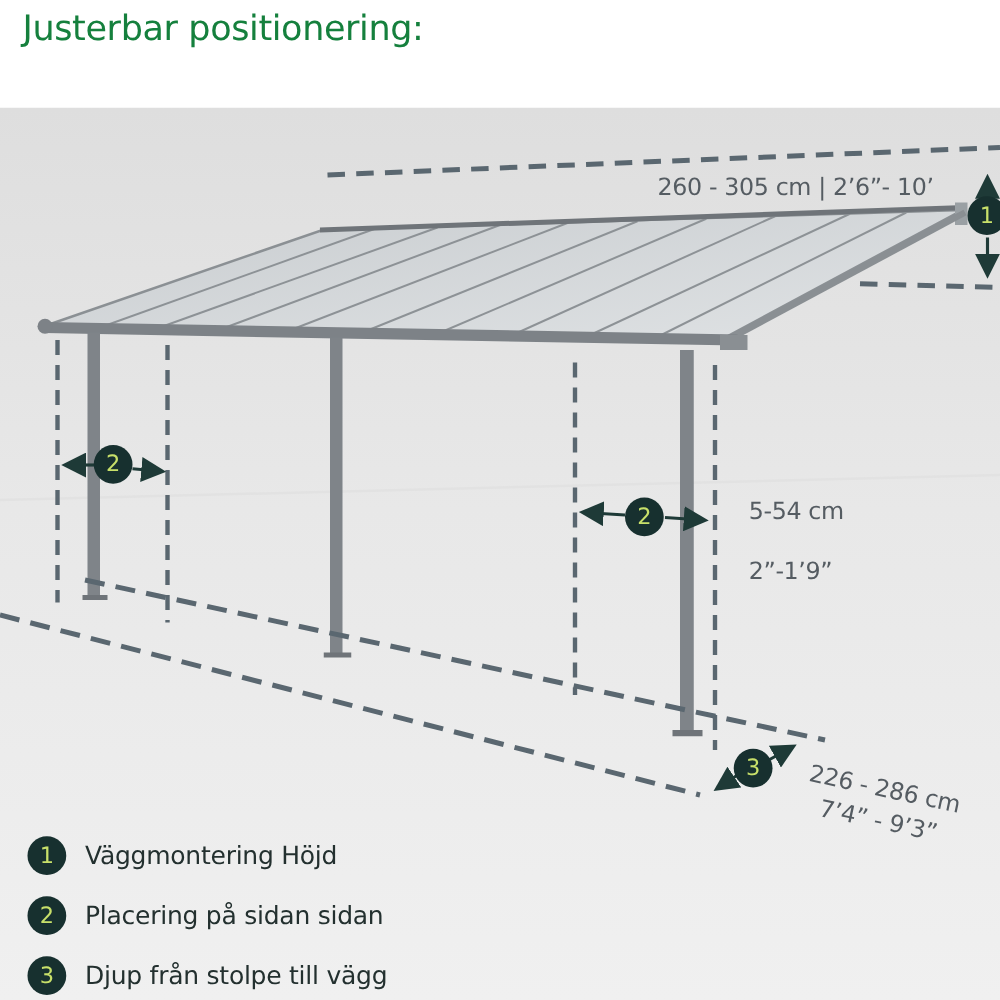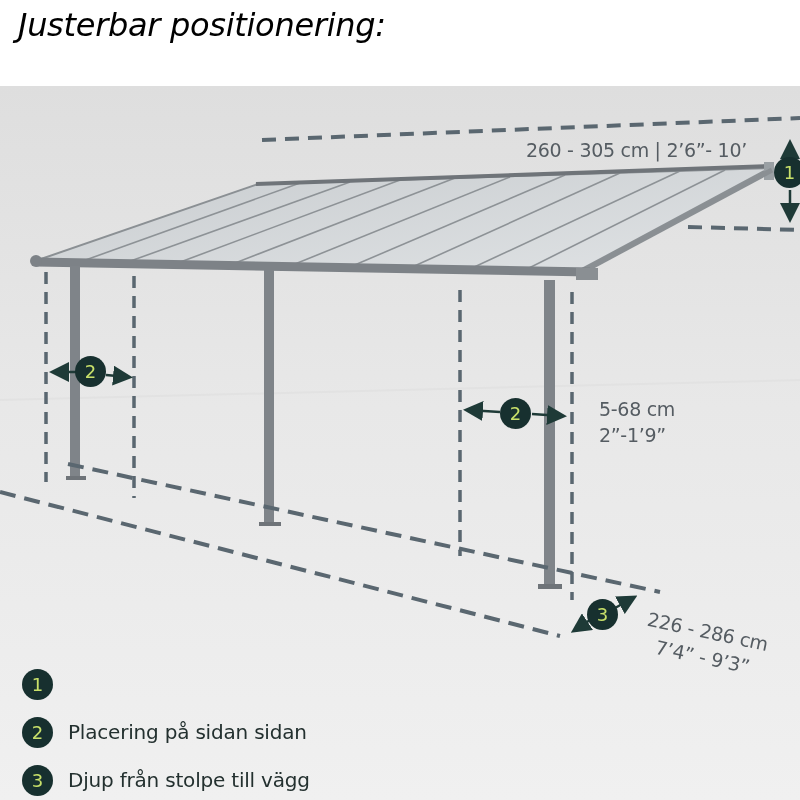--- a/index.html
+++ b/index.html
@@ -1,17 +1,17 @@
 <!DOCTYPE html>
 <html><head>
   <meta charset="utf-8">
   <style>
     html, body { margin: 0; padding: 0; }
     body { width: 800px; height: 800px; background: #ffffff; position: relative; overflow: hidden; font-family: "DejaVu Sans", "Liberation Sans", sans-serif; }
-    .title { position: absolute; left: 18px; top: 6px; font-size: 32px; color: #000000; letter-spacing: -0.3px; font-style: italic; }
+    .title { position: absolute; left: 18px; top: 6px; font-size: 28px; color: #15803d; letter-spacing: -0.3px; }
     .scene { position: absolute; left: 0; top: 86px; width: 800px; height: 714px; }
     .scene svg { position: absolute; left: 0; top: 0; }
     .dim { position: absolute; color: #555c62; font-size: 19px; white-space: nowrap; letter-spacing: -0.3px; }
     .legend { position: absolute; left: 22px; top: 660px; }
     .legend-item { display: flex; align-items: center; height: 48px; }
     .badge { width: 31px; height: 31px; border-radius: 50%; background: #17302f; color: #c8e06a; font-size: 18px; display: flex; align-items: center; justify-content: center; margin-right: 15px; }
     .legend-label { font-size: 20px; color: #23302f; letter-spacing: -0.2px; }
   </style>
 </head>
 <body>
@@ -99,29 +99,30 @@
       <line x1="615" y1="608" x2="633" y2="598" marker-end="url(#arr)"></line>
     </g>
   </svg>
 
   <div class="badge" style="position:absolute; left:774px; top:71px;">1</div>
   <div class="badge" style="position:absolute; left:75px; top:270px;">2</div>
   <div class="badge" style="position:absolute; left:500px; top:312px;">2</div>
   <div class="badge" style="position:absolute; left:587px; top:513px;">3</div>
 
   <div class="dim" style="left:526px; top:53px;">260 - 305 cm | 2’6”- 10’</div>
-  <div class="dim" style="left:599px; top:312px;">5-68 cm</div>
-  <div class="dim" style="left:599px; top:338px;">2”-1’9”</div>
+  <div class="dim" style="left:599px; top:312px;">5-54 cm</div>
+  <div class="dim" style="left:599px; top:360px;">2”-1’9”</div>
   <div class="dim" style="left:650px; top:522px; transform: rotate(12deg); transform-origin: left top;">226 - 286 cm</div>
   <div class="dim" style="left:658px; top:550px; transform: rotate(12deg); transform-origin: left top;">7’4” - 9’3”</div>
 </div>
 
 <div class="legend">
   <div class="legend-item">
     <div class="badge">1</div>
+    <span class="legend-label">Väggmontering Höjd</span>
   </div>
   <div class="legend-item">
     <div class="badge">2</div>
     <span class="legend-label">Placering på sidan sidan</span>
   </div>
   <div class="legend-item">
     <div class="badge">3</div>
     <span class="legend-label">Djup från stolpe till vägg</span>
   </div>
 </div>

